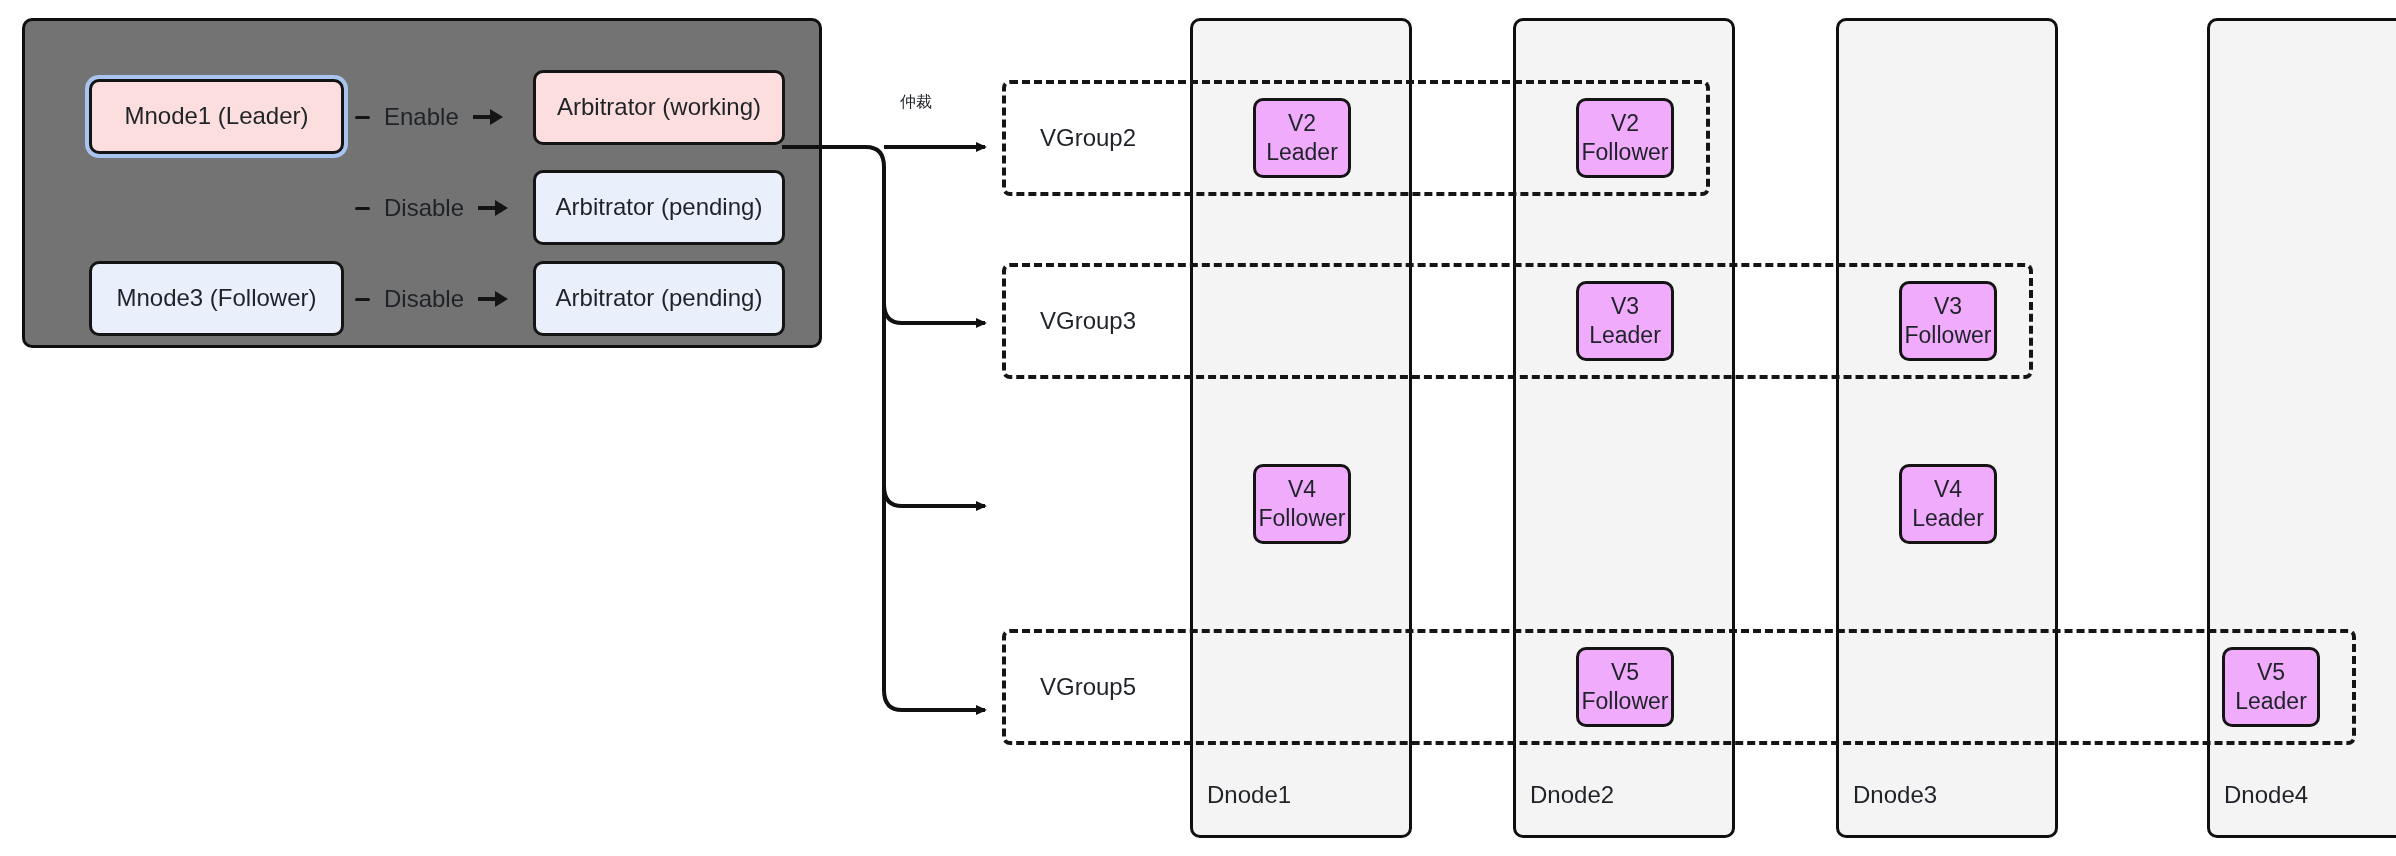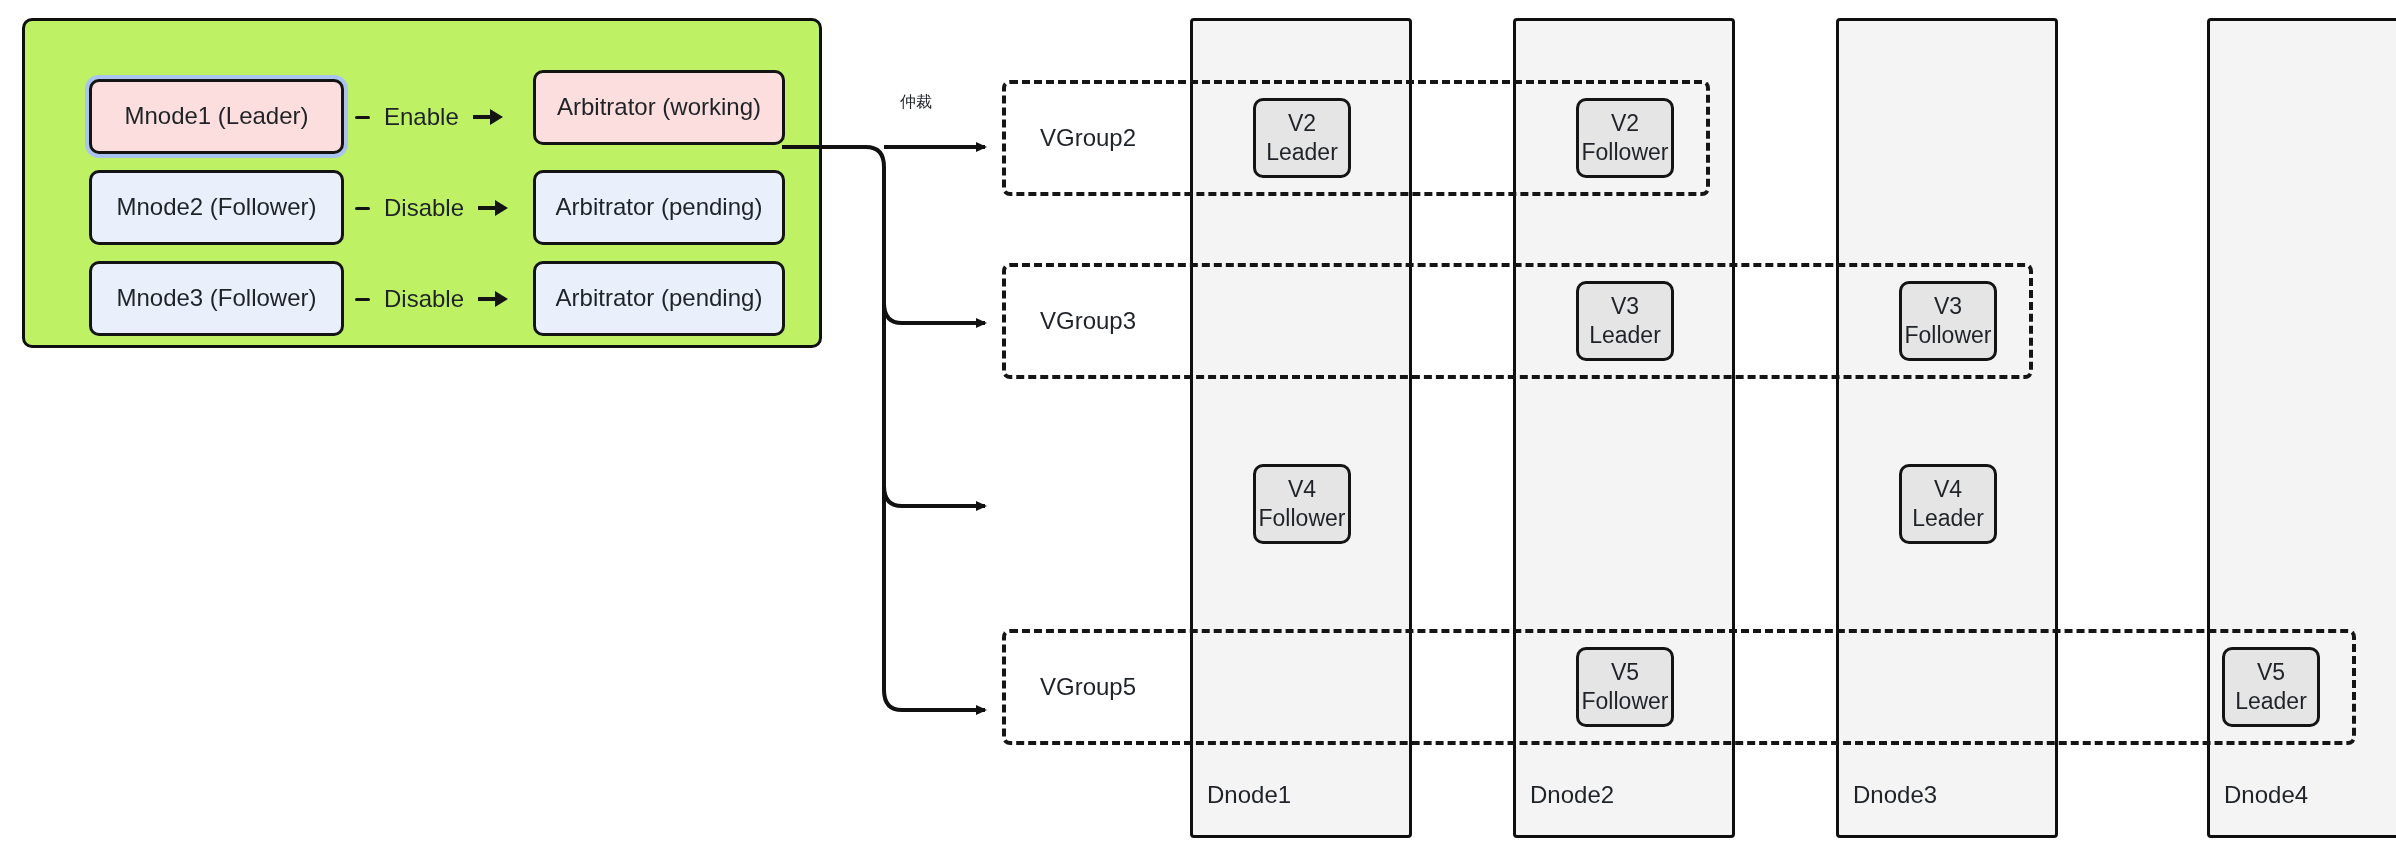--- a/index.html
+++ b/index.html
@@ -23,21 +23,21 @@
     height: 856px;
   }
 
   
   .mnode-panel {
     position: absolute;
     left: 22px;
     top: 18px;
     width: 800px;
     height: 330px;
-    background: #bef264;
+    background: #737373;
     border: 3px solid #0f0f0f;
     border-radius: 10px;
     box-sizing: border-box;
   }
 
   .node-box {
     position: absolute;
     box-sizing: border-box;
     border: 3px solid #141414;
     border-radius: 10px;
@@ -108,21 +108,21 @@
   }
 
   
   .dnode-col {
     position: absolute;
     top: 18px;
     width: 222px;
     height: 820px;
     background: #f4f4f4;
     border: 3px solid #0f0f0f;
-    border-radius: 4px;
+    border-radius: 10px;
     box-sizing: border-box;
   }
   .dnode-label {
     position: absolute;
     bottom: 26px;
     left: 14px;
     font-size: 24px;
     white-space: nowrap;
   }
 
@@ -141,21 +141,21 @@
     font-size: 24px;
     white-space: nowrap;
   }
 
   
   .vnode {
     position: absolute;
     width: 98px;
     height: 80px;
     box-sizing: border-box;
-    background: #e5e5e5;
+    background: #f0abfc;
     border: 3px solid #141414;
     border-radius: 10px;
     display: flex;
     flex-direction: column;
     align-items: center;
     justify-content: center;
     font-size: 23px;
     line-height: 1.25;
     z-index: 5;
   }
@@ -172,23 +172,20 @@
     </div>
     <div class="conn-label" style="left:330px; top:78px; height:36px;">
       <span class="dash-mark"></span>
       <span>Enable</span>
       <span class="arrow-glyph"></span>
     </div>
     <div class="node-box pink" style="left:508px; top:49px; width:252px; height:75px;">
       <span>Arbitrator (working)</span>
     </div>
 
-    <div class="node-box blue" style="left:64px; top:149px; width:255px; height:75px;">
-      <span>Mnode2 (Follower)</span>
-    </div>
     <div class="conn-label" style="left:330px; top:169px; height:36px;">
       <span class="dash-mark"></span>
       <span>Disable</span>
       <span class="arrow-glyph"></span>
     </div>
     <div class="node-box blue" style="left:508px; top:149px; width:252px; height:75px;">
       <span>Arbitrator (pending)</span>
     </div>
 
     <div class="node-box blue" style="left:64px; top:240px; width:255px; height:75px;">

